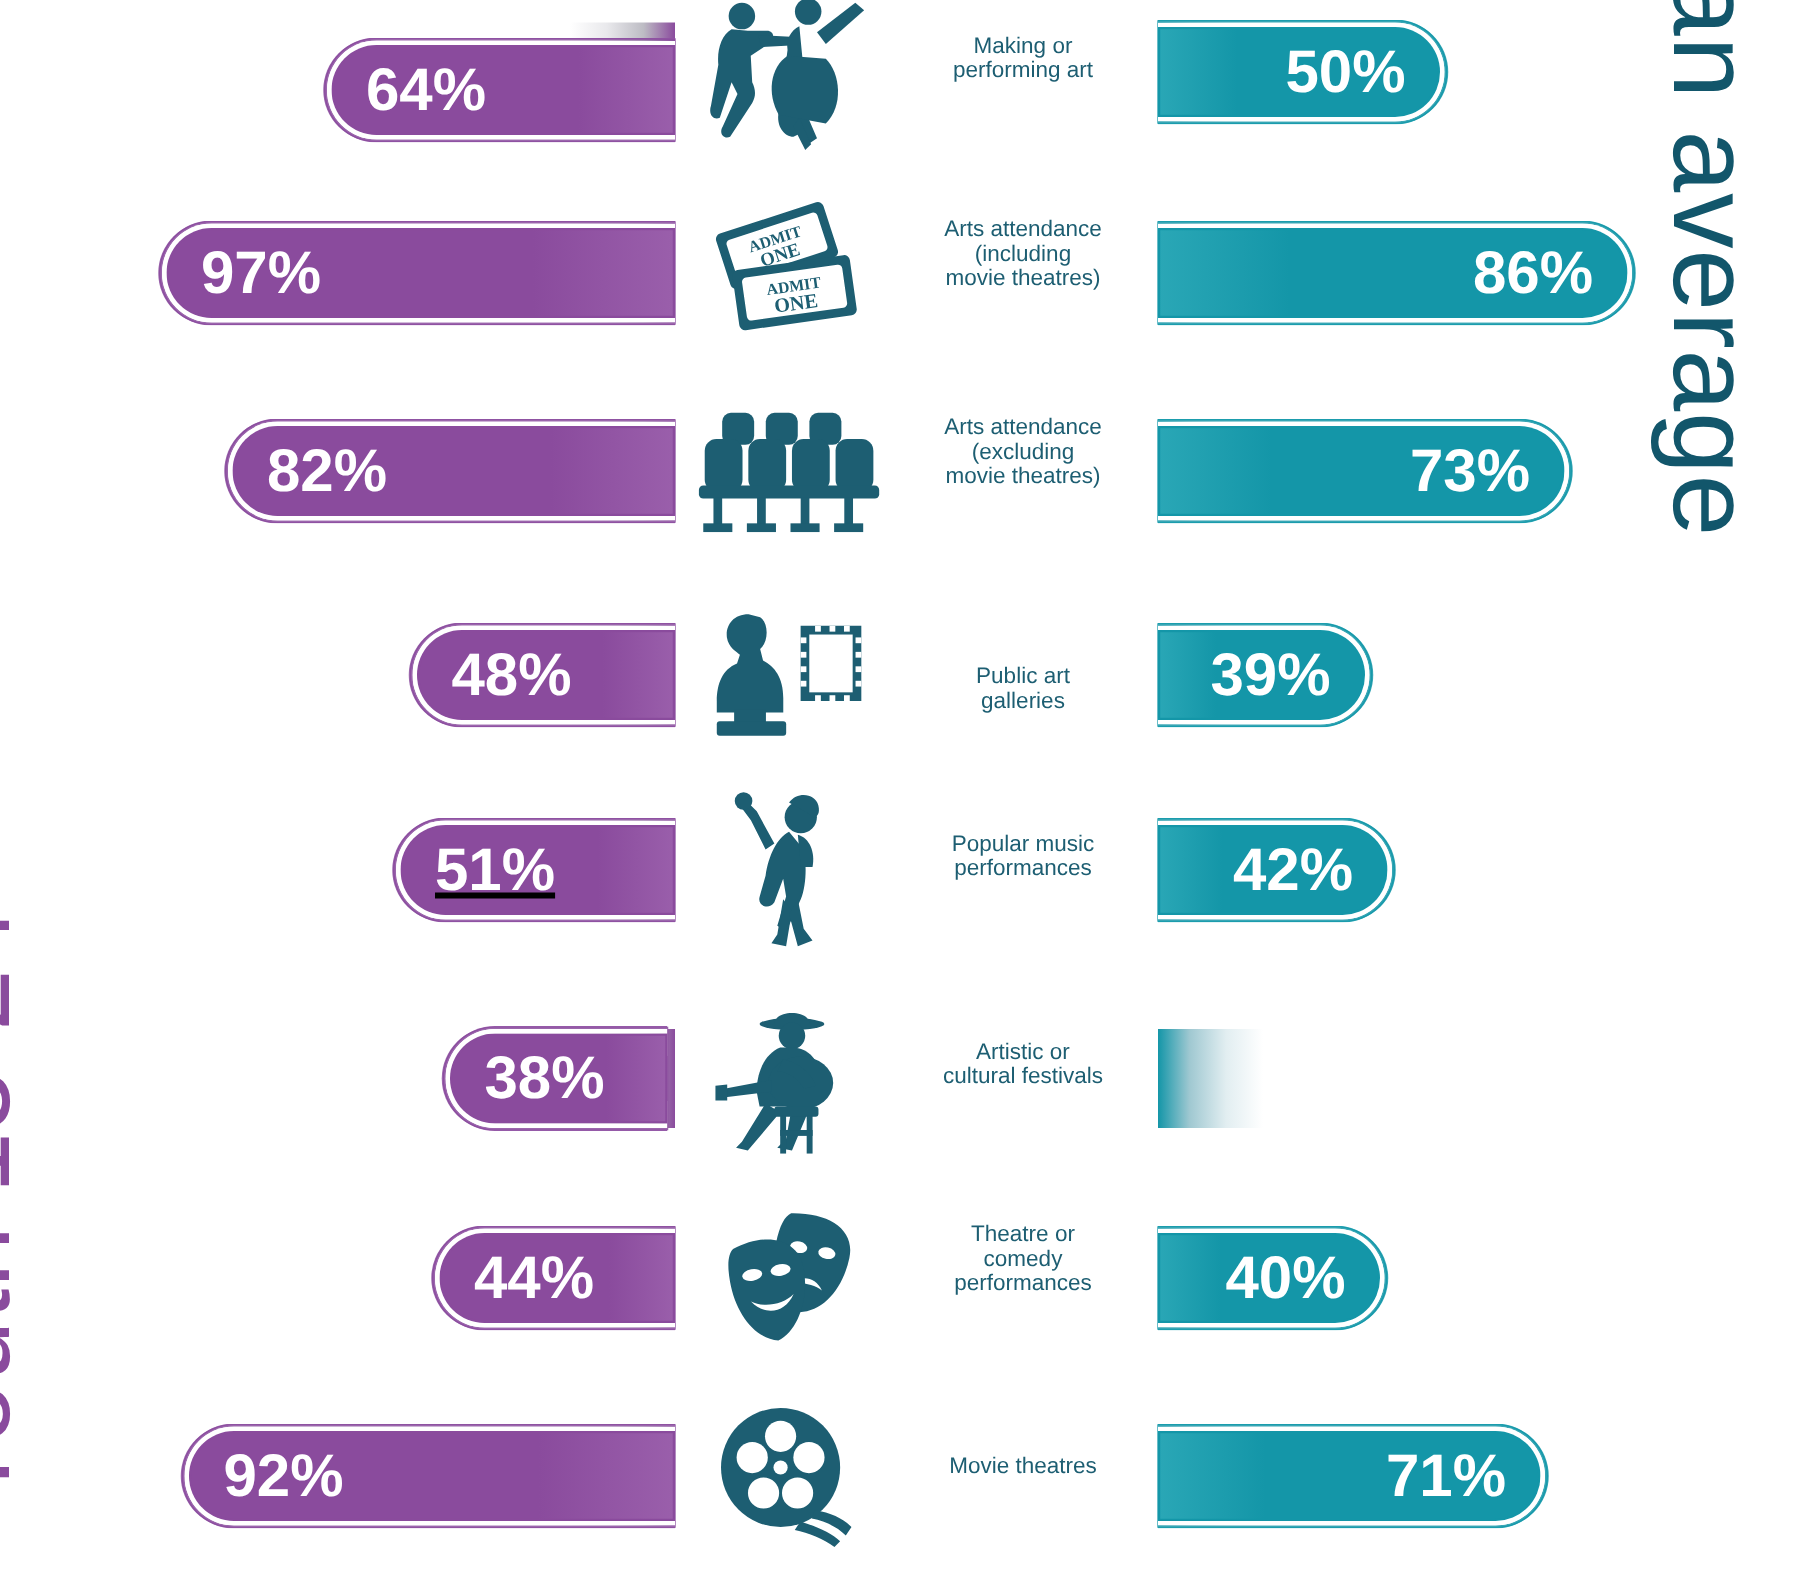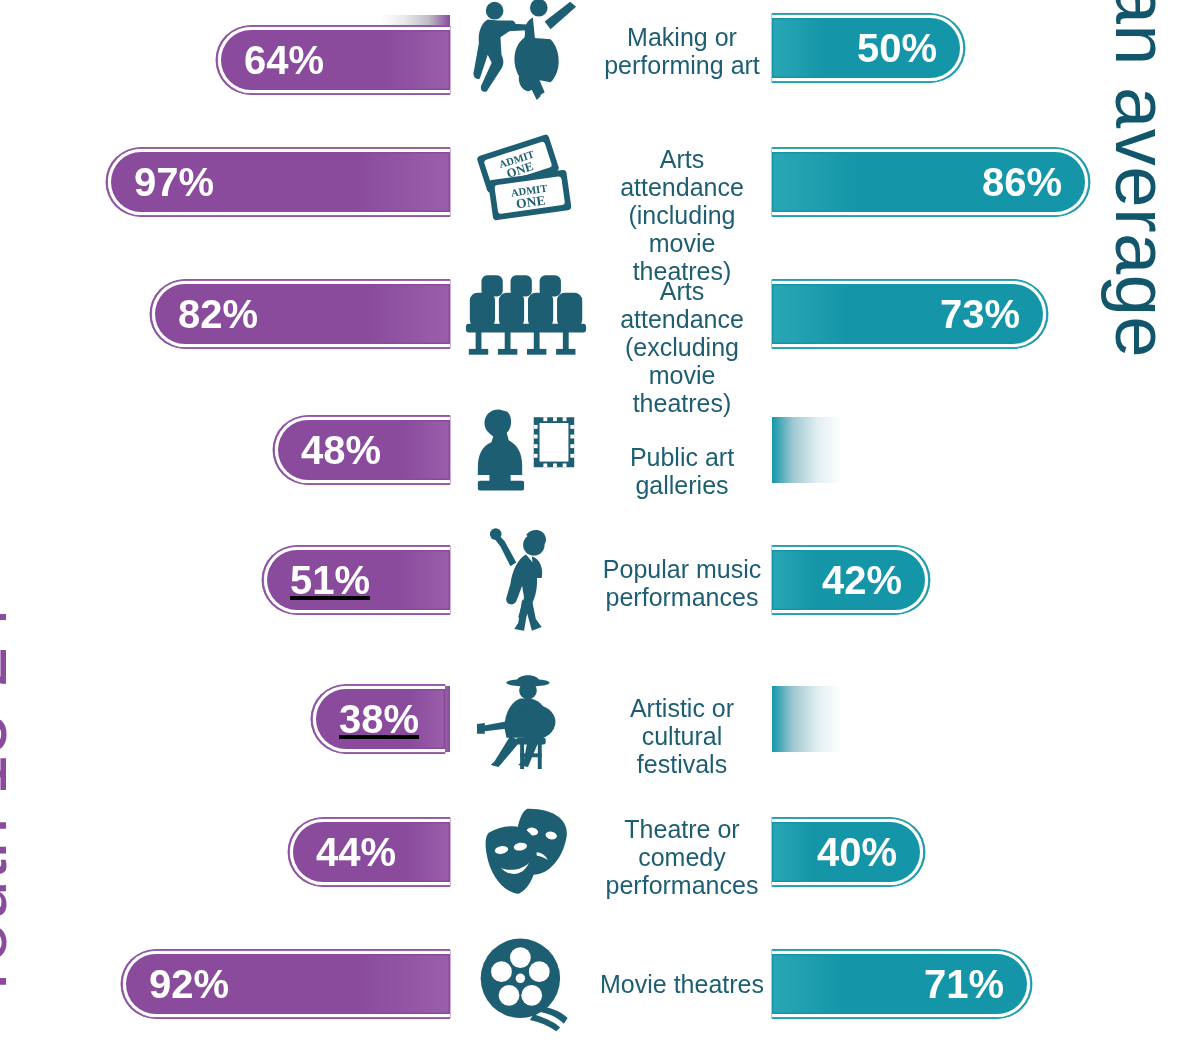--- a/index.html
+++ b/index.html
@@ -166,21 +166,21 @@
     justify-content: center;
   }
   .center-icon svg { display: block; }
 
   .center-label {
     position: absolute;
     left: 596px;
     width: 172px;
     text-align: center;
     color: #1D5E72;
-    font-size: 25px;
+    font-size: 15px;
     line-height: 1.12;
     font-weight: 400;
   }
 </style>
 </head>
 <body>
 
 <div id="infographic">
 
   <div class="axis-title" id="left-axis-title">
@@ -298,20 +298,24 @@
         <div>(excluding</div>
         <div>movie theatres)</div>
       </div>
       <div class="row" style="top: 417px; height: 66px;">
         <div class="spine-tail left"></div>
         <div class="bar purple" style="left: 275px; width: 175px;">
           <div class="fill"></div>
           <span class="value">48%</span>
         </div>
         <div class="spine-tail right"></div>
+        <div class="bar teal" style="left: 772px; width: 141px;">
+          <div class="fill"></div>
+          <span class="value">39%</span>
+        </div>
       </div>
       <div class="center-icon" style="top: 395px;">
         <svg id="icon-bust-and-frame-icon" viewBox="0 0 110 96" width="106" height="94" fill="#1D5E72" xmlns="http://www.w3.org/2000/svg">
 
     <path d="M26 6 C15 6 10 14 11 22 C12 29 18 32 20 34 L18 40 C8 44 4 54 4 66 L4 74 L50 74 L50 64 C50 50 44 42 36 38 L34 30 C40 25 40 12 34 8 Z"></path>
     <rect x="16" y="72" width="22" height="10"></rect>
     <rect x="4" y="80" width="48" height="10" rx="2"></rect>
 
     <path d="M62 14 L104 14 L104 66 L62 66 Z"></path>
     <rect x="68" y="20" width="30" height="40" fill="#ffffff"></rect>
@@ -365,21 +369,21 @@
     <path d="M40 76 L36 100 L32 106 L42 108 L46 84 Z"></path>
     <path d="M50 76 L54 96 L60 104 L50 108 L44 86 Z"></path>
   </svg>
       </div>
       <div class="center-label" style="top: 554.5px;">
         <div>Popular music</div>
         <div>performances</div>
       </div>
       <div class="row" style="top: 686px; height: 66px;">
         <div class="spine-tail left"></div>
-        <div class="bar purple" style="left: 313px; width: 132px; text-decoration: underline;">
+        <div class="bar purple" style="left: 297px; width: 148px;">
           <div class="fill"></div>
           <span class="value">38%</span>
         </div>
         <div class="spine-tail right"></div>
       </div>
       <div class="center-icon" style="top: 664px;">
         <svg id="icon-guitarist-icon" viewBox="0 0 110 106" width="108" height="104" fill="#1D5E72" xmlns="http://www.w3.org/2000/svg">
 
     <ellipse cx="56" cy="16" rx="22" ry="4"></ellipse>
     <path d="M44 16 C44 6 68 6 68 16 Z"></path>

